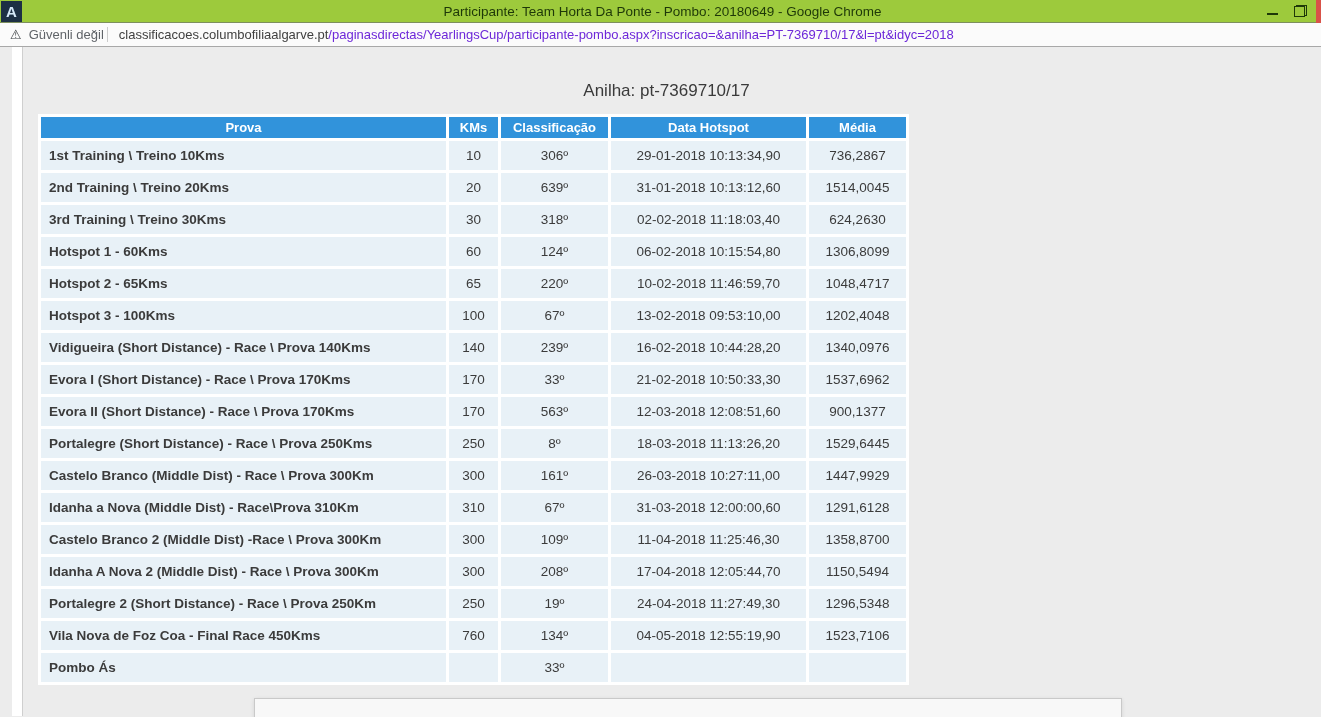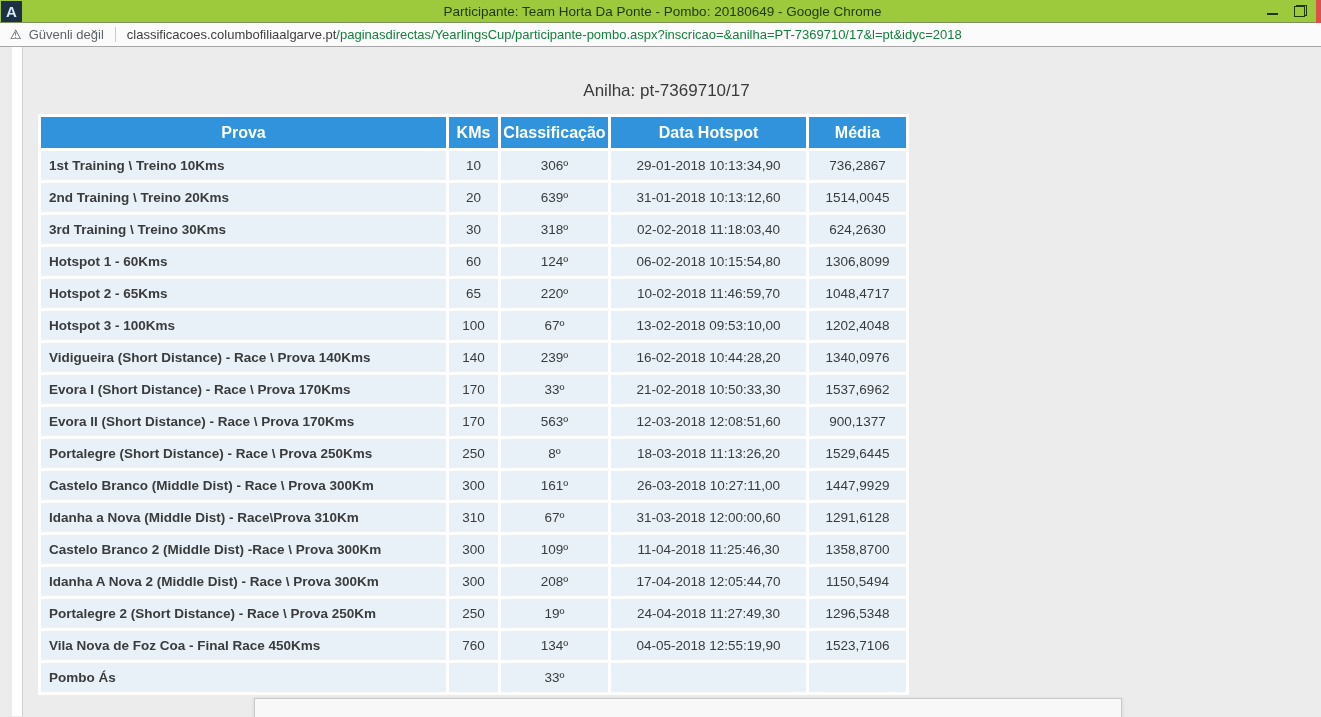--- a/index.html
+++ b/index.html
@@ -91,28 +91,28 @@
     padding-left: 10px;
     font-size: 13px;
     white-space: nowrap;
   }
   .warn-icon {
     color: #3c4043;
     font-size: 13px;
     margin-right: 7px;
     line-height: 1;
   }
-  .security-label { color: #5f6368; margin-right: 11px; }
+  .security-label { color: #5f6368; margin-right: 3px; }
   .urlbar-sep {
     width: 1px; height: 15px;
     background: #cccccc;
     margin-right: 11px;
   }
   .url-domain { color: #404040; }
-  .url-path { color: #15803d; }
+  .url-path { color: #6d28d9; }
 
   
   .content {
     position: relative;
     height: 669px;
     background: #ececec;
     margin-left: 12px;
   }
   .left-strip {
     position: absolute;
@@ -133,23 +133,23 @@
   table.results {
     margin: 13px 0 0 26px;
     border-collapse: separate;
     border-spacing: 3px;
     background: #ffffff;
     table-layout: fixed;
   }
   table.results th {
     background: #3193db;
     color: #ffffff;
-    font-size: 16px;
+    font-size: 13px;
     font-weight: bold;
-    height: 31px;
+    height: 21px;
     text-align: center;
     overflow: hidden;
   }
   table.results td {
     background: #e8f1f7;
     color: #3b3b3b;
     font-size: 13.5px;
     height: 29px;
     text-align: center;
     overflow: hidden;

